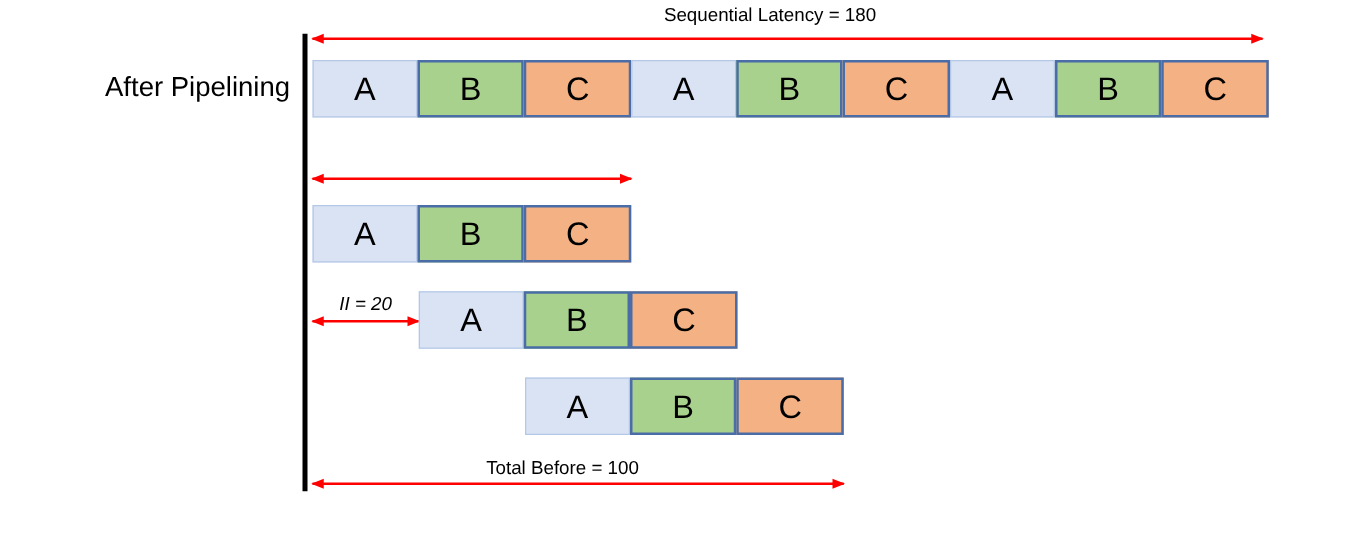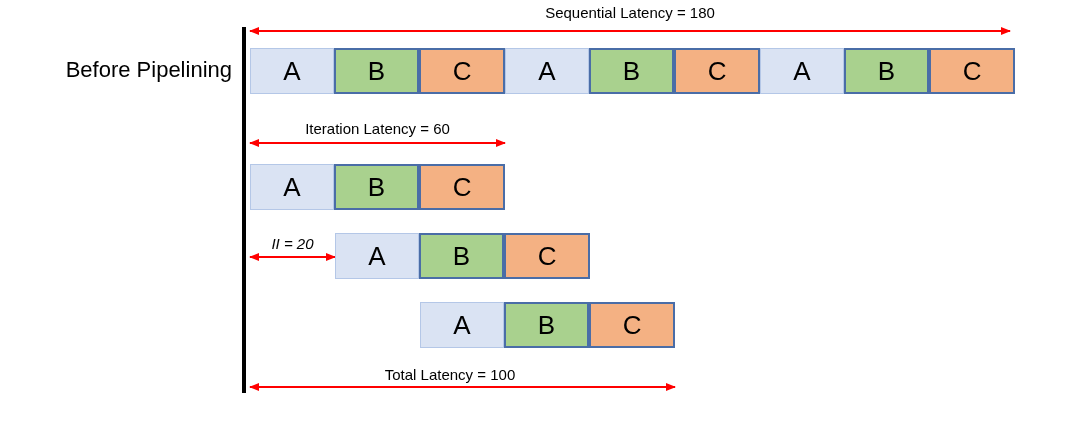--- a/index.html
+++ b/index.html
@@ -67,38 +67,37 @@
     background:#000000;
   }
 </style>
 </head>
 <body>
 
 <div class="canvas">
 
   <div class="timeline" style="background: rgb(0, 0, 0);"></div>
 
-  <div class="annotation" style="left:330px;top:4px;width:600px;">Sequential Latency = 180</div>
+  <div class="annotation" style="left:316px;top:4px;width:600px;">Sequential Latency = 180</div>
   <div class="arrow" style="left: 250px; top: 30px; width: 760px; color: rgb(255, 0, 0);"></div>
 
-  <div class="side-label" style="top:57px;">Before Pipelining</div>
+  <div class="side-label" style="top:57px;">After Pipelining</div>
 
   <div class="row" style="left:250px;top:48px;width:765px;height:46px;">
     <div class="stage" style="background: rgb(218, 227, 243); border: 1px solid rgb(180, 199, 231);">A</div>
     <div class="stage" style="background: rgb(169, 209, 142); border: 2px solid rgb(74, 109, 167);">B</div>
     <div class="stage" style="background: rgb(244, 177, 131); border: 2px solid rgb(74, 109, 167);">C</div>
     <div class="stage" style="background: rgb(218, 227, 243); border: 1px solid rgb(180, 199, 231);">A</div>
     <div class="stage" style="background: rgb(169, 209, 142); border: 2px solid rgb(74, 109, 167);">B</div>
     <div class="stage" style="background: rgb(244, 177, 131); border: 2px solid rgb(74, 109, 167);">C</div>
     <div class="stage" style="background: rgb(218, 227, 243); border: 1px solid rgb(180, 199, 231);">A</div>
     <div class="stage" style="background: rgb(169, 209, 142); border: 2px solid rgb(74, 109, 167);">B</div>
     <div class="stage" style="background: rgb(244, 177, 131); border: 2px solid rgb(74, 109, 167);">C</div>
   </div>
 
-  <div class="annotation" style="left:250px;top:120px;width:255px;">Iteration Latency = 60</div>
   <div class="arrow" style="left: 250px; top: 142px; width: 255px; color: rgb(255, 0, 0);"></div>
 
 
   <div class="row" style="left:250px;top:164px;width:255px;height:46px;">
     <div class="stage" style="background: rgb(218, 227, 243); border: 1px solid rgb(180, 199, 231);">A</div>
     <div class="stage" style="background: rgb(169, 209, 142); border: 2px solid rgb(74, 109, 167);">B</div>
     <div class="stage" style="background: rgb(244, 177, 131); border: 2px solid rgb(74, 109, 167);">C</div>
   </div>
 
   <div class="annotation" style="left:250px;top:235px;width:85px;font-style:italic;">II = 20</div>
@@ -109,16 +108,16 @@
     <div class="stage" style="background: rgb(169, 209, 142); border: 2px solid rgb(74, 109, 167);">B</div>
     <div class="stage" style="background: rgb(244, 177, 131); border: 2px solid rgb(74, 109, 167);">C</div>
   </div>
 
   <div class="row" style="left:420px;top:302px;width:255px;height:46px;">
     <div class="stage" style="background: rgb(218, 227, 243); border: 1px solid rgb(180, 199, 231);">A</div>
     <div class="stage" style="background: rgb(169, 209, 142); border: 2px solid rgb(74, 109, 167);">B</div>
     <div class="stage" style="background: rgb(244, 177, 131); border: 2px solid rgb(74, 109, 167);">C</div>
   </div>
 
-  <div class="annotation" style="left:250px;top:366px;width:400px;">Total Latency = 100</div>
+  <div class="annotation" style="left:250px;top:366px;width:400px;">Total Before = 100</div>
   <div class="arrow" style="left: 250px; top: 386px; width: 425px; color: rgb(255, 0, 0);"></div>
 
 </div>
 
 </body></html>

